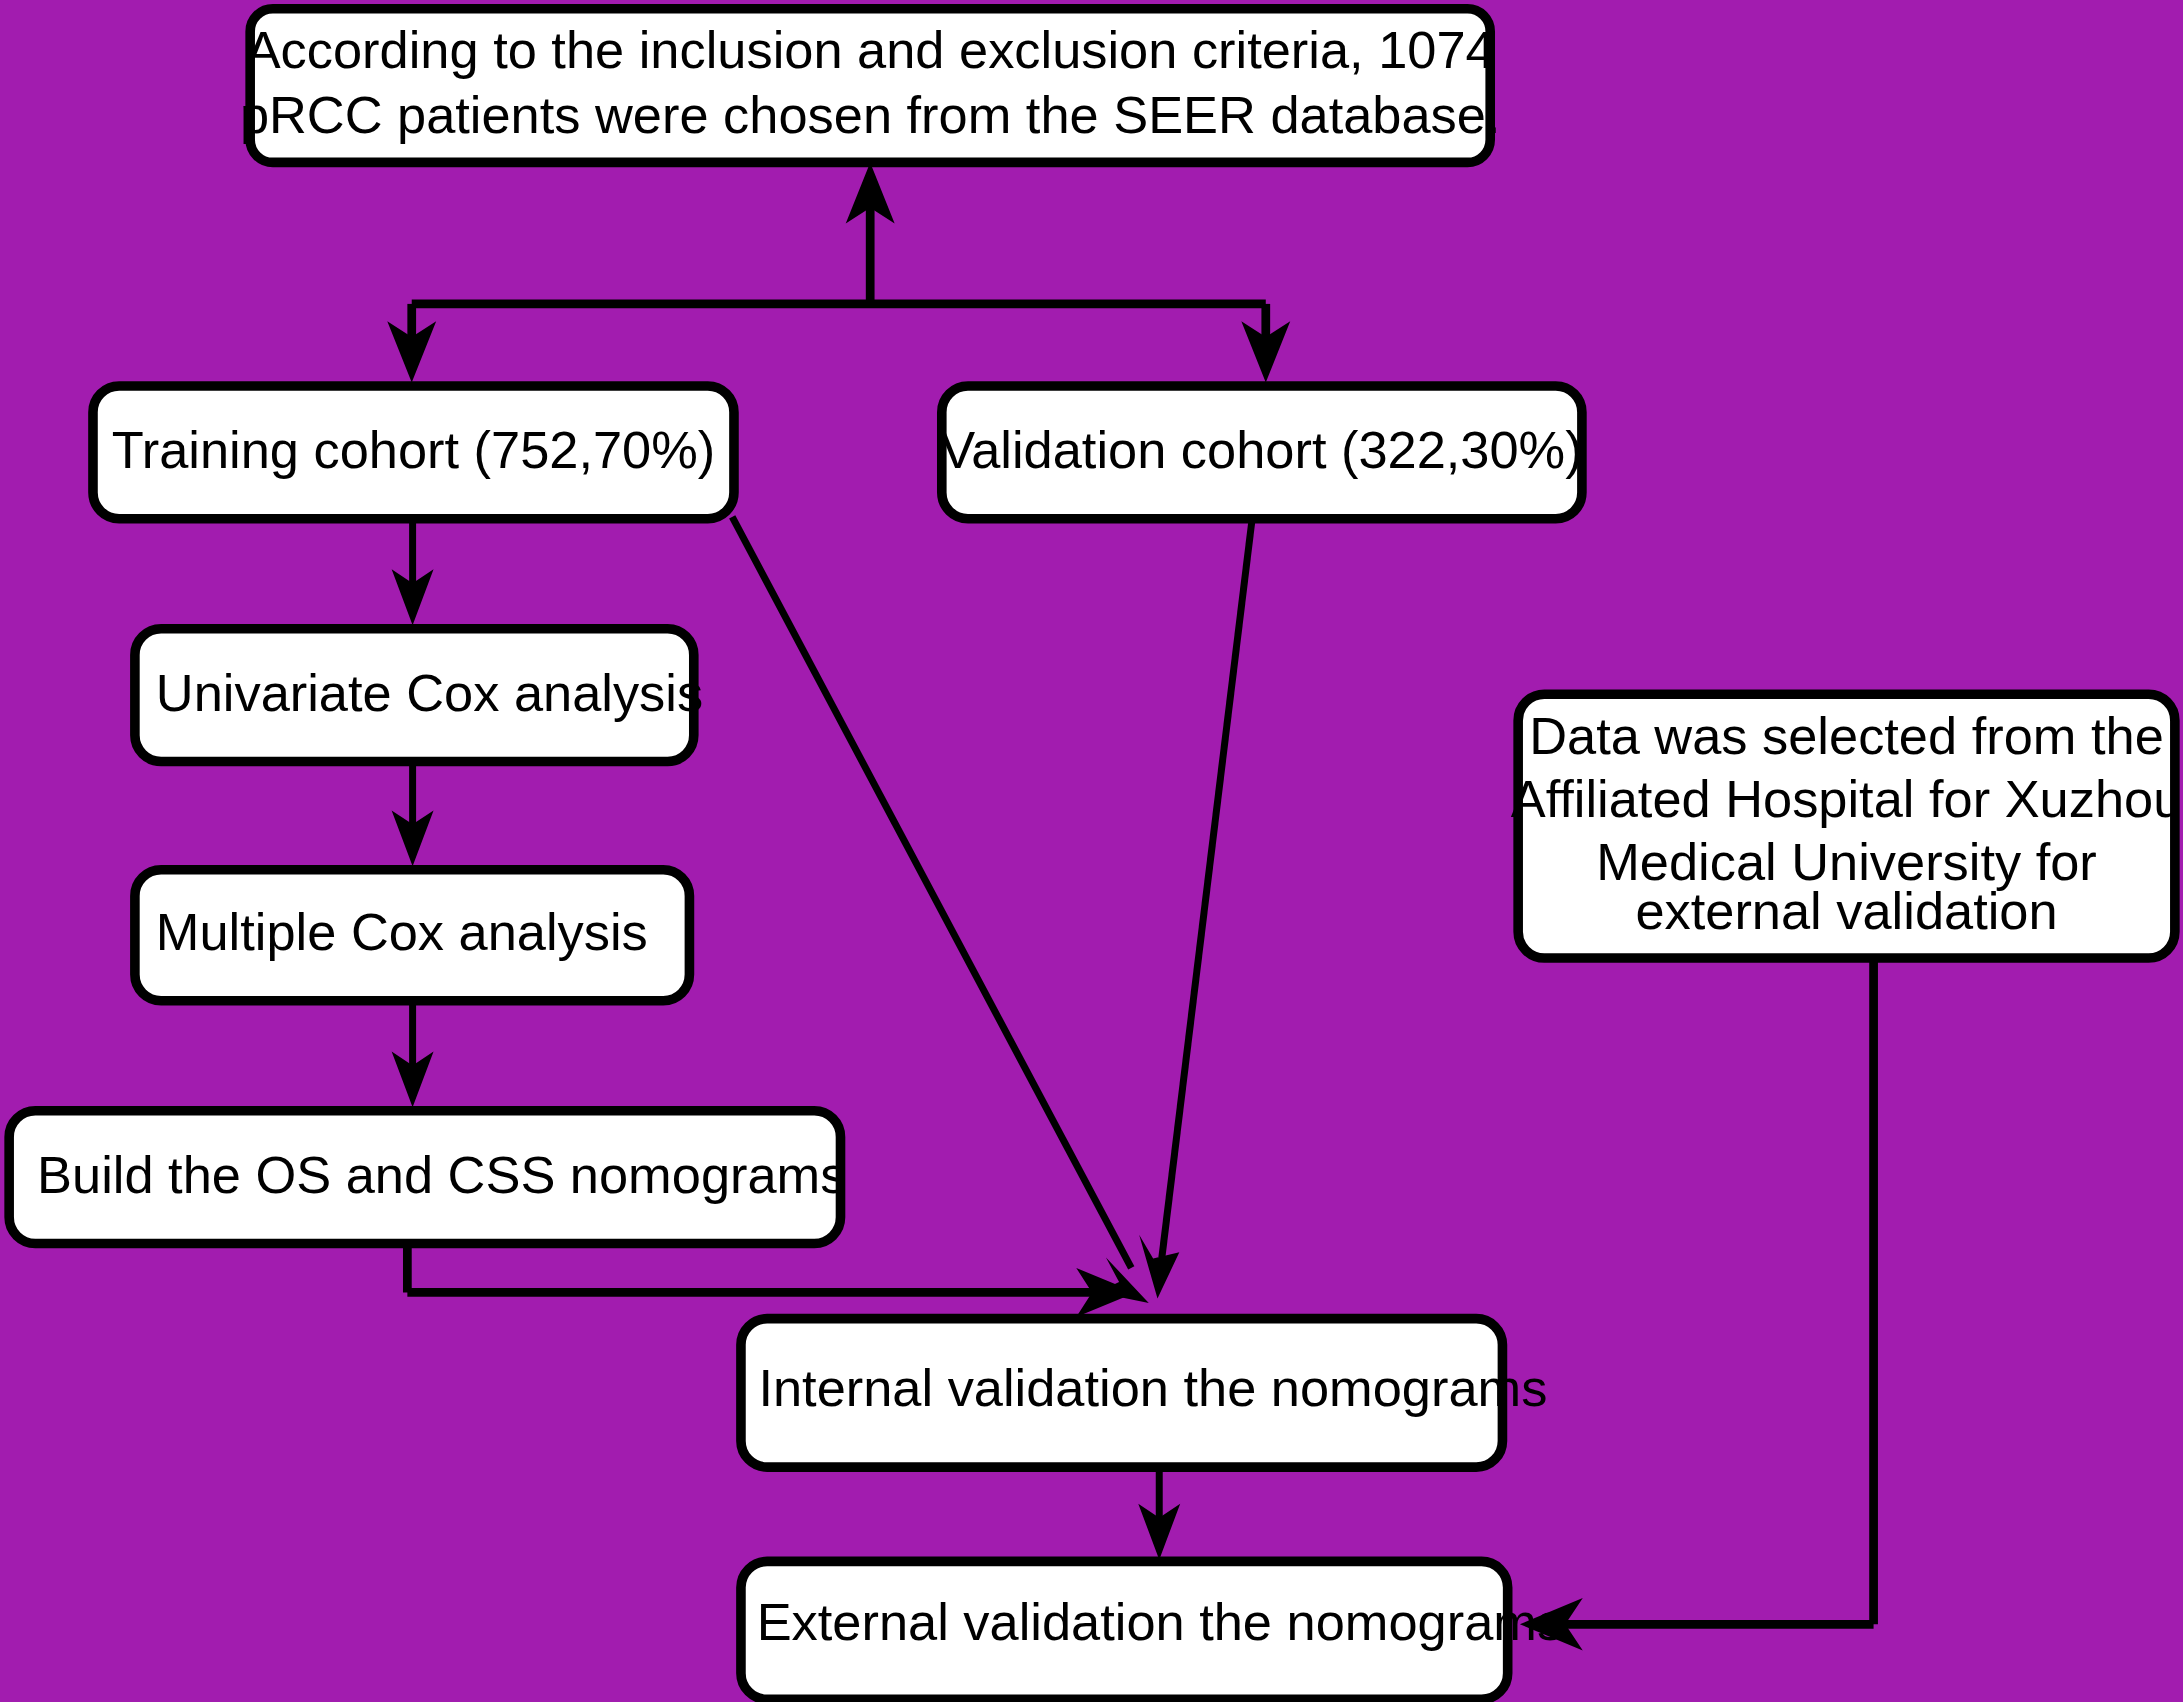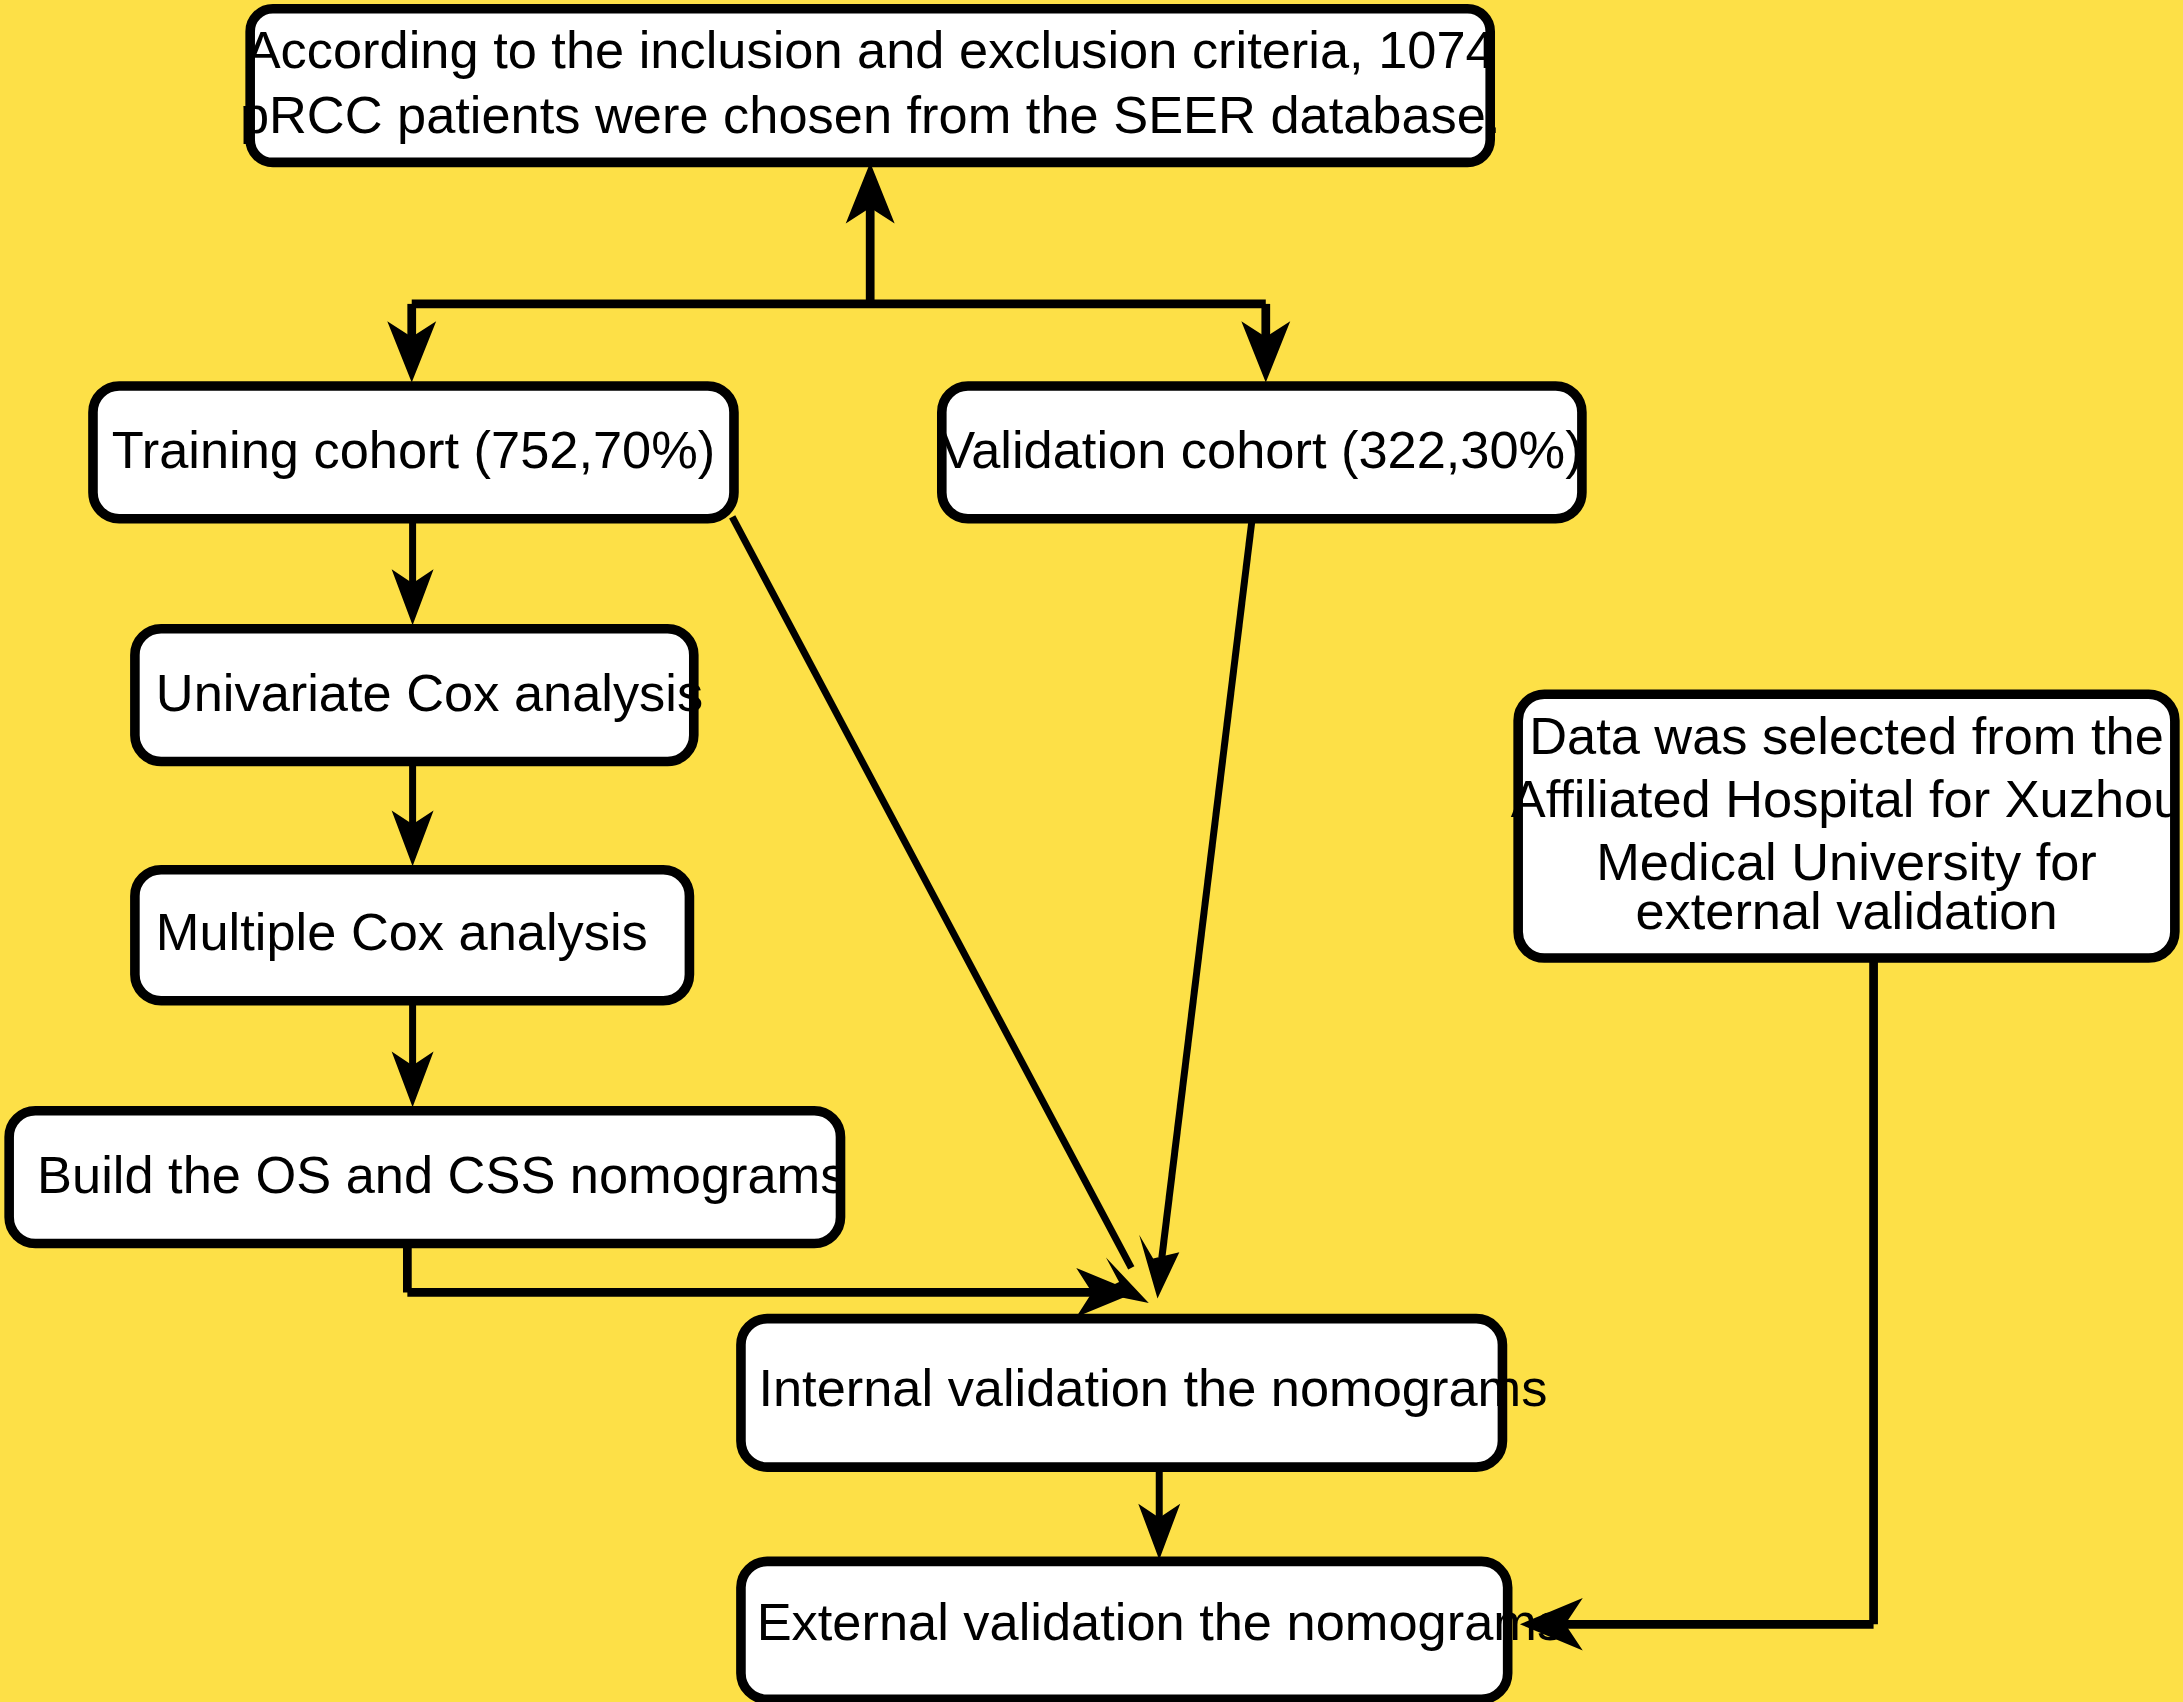--- a/index.html
+++ b/index.html
@@ -4,21 +4,21 @@
 <style>
   html, body {
     margin: 0;
     padding: 0;
     background: #ffffff;
   }
   #canvas {
     position: relative;
     width: 2184px;
     height: 1702px;
-    background: #fde047;
+    background: #a21caf;
     overflow: hidden;
   }
   svg#flow {
     position: absolute;
     left: 0;
     top: 0;
     width: 2184px;
     height: 1702px;
     display: block;
   }

